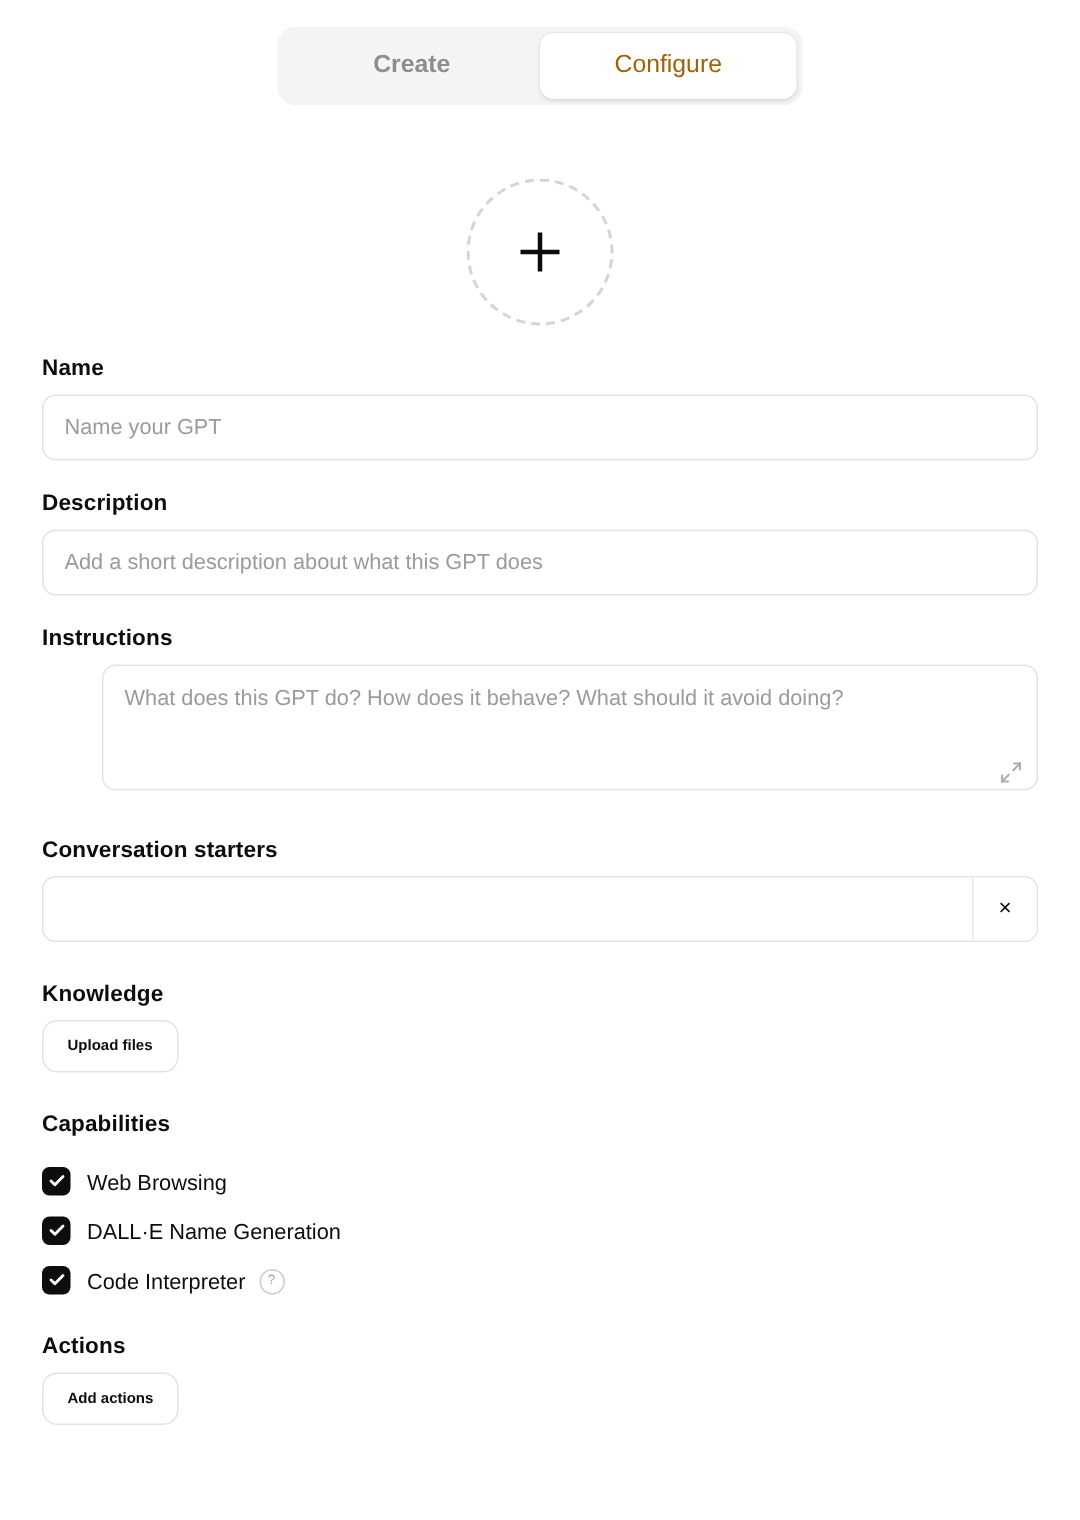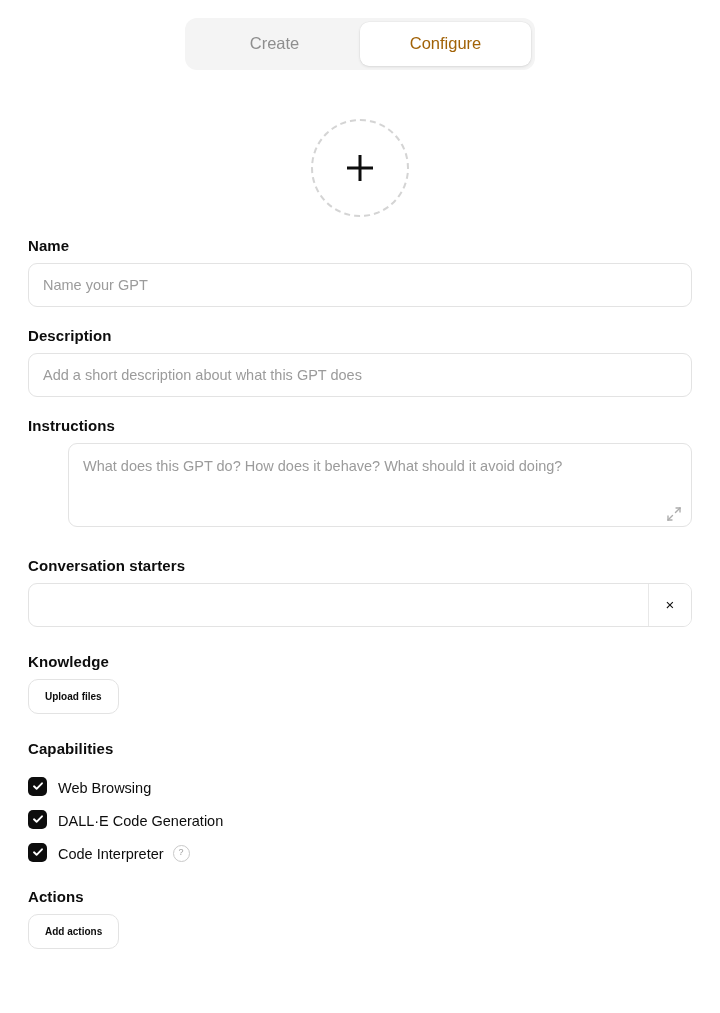--- a/index.html
+++ b/index.html
@@ -33,21 +33,21 @@
   }
   .tab {
     flex: 1;
     text-align: center;
     font-size: 16.5px;
     line-height: 1;
     padding: 13px 0 14px;
     border-radius: 9px;
     cursor: pointer;
     color: #8e8e8e;
-    font-weight: 400;
+    font-weight: 700;
     user-select: none;
   }
   .tab.active {
     background: #ffffff;
     color: #a16207;
     font-weight: 400;
     box-shadow: 0 1px 3px rgba(0,0,0,0.10), 0 0 0 0.5px rgba(0,0,0,0.04);
   }
 
   
@@ -300,21 +300,21 @@
         </span>
         <span class="cap-label">Web Browsing</span>
       </div>
 
       <div class="cap-row">
         <span class="checkbox">
           <svg width="12" height="12" viewBox="0 0 12 12" fill="none" stroke="#ffffff" stroke-width="1.9" stroke-linecap="round" stroke-linejoin="round">
               <path d="M2 6.3 L4.6 8.8 L10 3.3"></path>
             </svg>
         </span>
-        <span class="cap-label">DALL·E Code Generation</span>
+        <span class="cap-label">DALL·E Name Generation</span>
       </div>
 
       <div class="cap-row">
         <span class="checkbox">
           <svg width="12" height="12" viewBox="0 0 12 12" fill="none" stroke="#ffffff" stroke-width="1.9" stroke-linecap="round" stroke-linejoin="round">
               <path d="M2 6.3 L4.6 8.8 L10 3.3"></path>
             </svg>
         </span>
         <span class="cap-label">Code Interpreter</span>
         <span class="help-icon">?</span>

